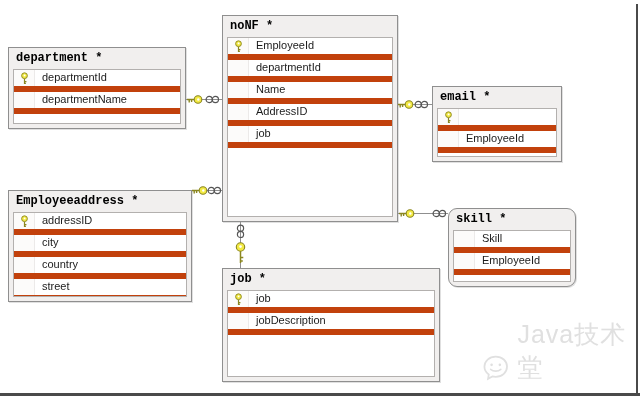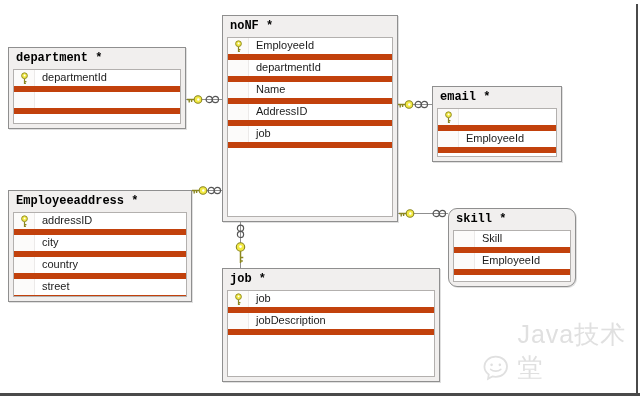--- a/index.html
+++ b/index.html
@@ -76,20 +76,21 @@
           <svg width="9" height="13" viewBox="0 0 9 14">
               <circle cx="4.5" cy="4" r="3.1" fill="#f3ea43" stroke="#8a8620" stroke-width="1"></circle>
               <circle cx="4.6" cy="3.7" r="1" fill="#ffffff"></circle>
               <path d="M4.5 7.2 V13 M4.5 10.3 H6.6 M4.5 12.3 H6" stroke="#8a8620" stroke-width="1.3" fill="none"></path>
             </svg>
         </div>
         <div class="db-cell-name">departmentId</div>
       </div>
       <div class="db-row">
         <div class="db-cell-icon"></div>
+        <div class="db-cell-name">departmentName</div>
       </div>
     </div>
   </div>
 
   <div class="db-table" style="left:222px;top:15px;width:176px;height:207px;">
     <div class="db-title">noNF *</div>
     <div class="db-grid">
       <div class="db-row">
         <div class="db-cell-icon">
           <svg width="9" height="13" viewBox="0 0 9 14">

